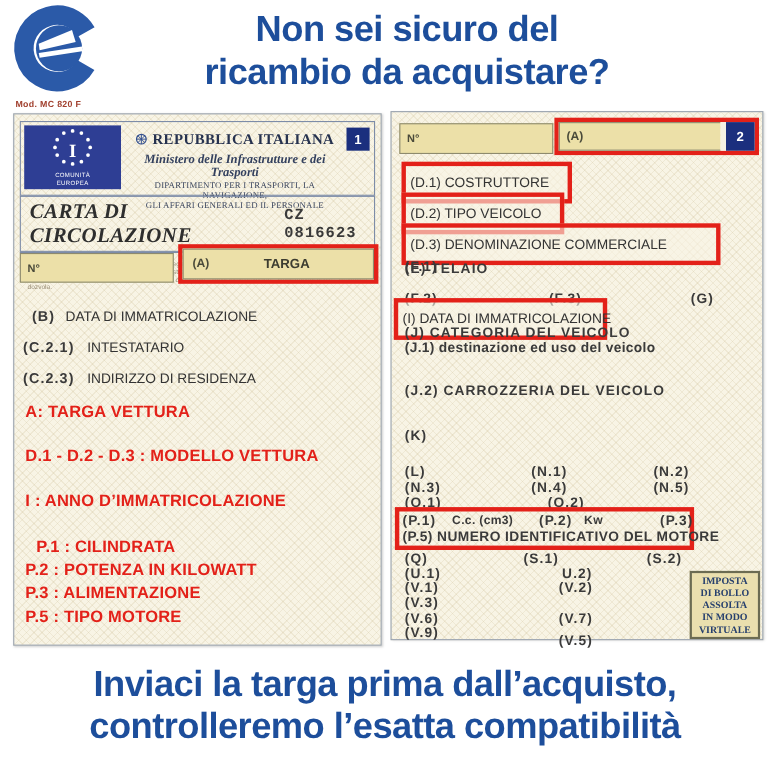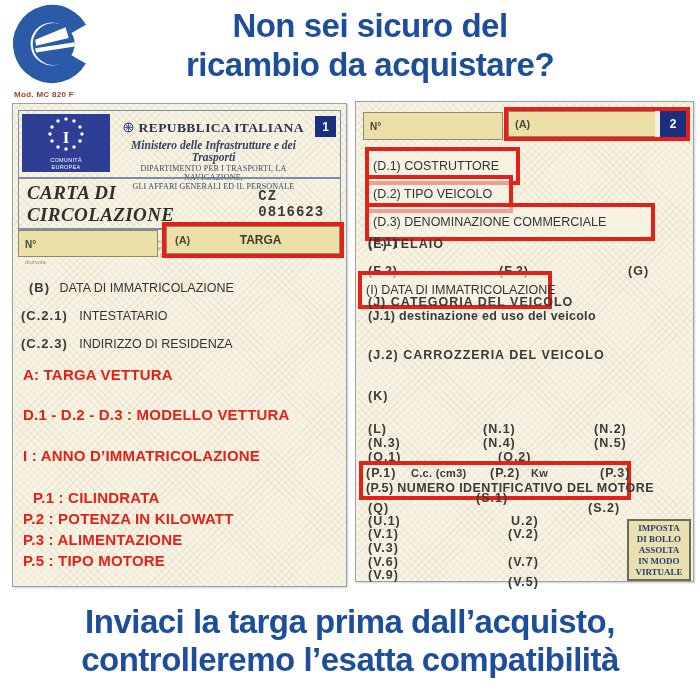--- a/index.html
+++ b/index.html
@@ -187,21 +187,21 @@
       <span class="rcell" style="left:3px;top:1px;">(P.1)</span>
       <span class="rcell" style="left:48px;top:2px;font-size:11px;letter-spacing:.3px;">C.c. (cm3)</span>
       <span class="rcell" style="left:127px;top:1px;">(P.2)</span>
       <span class="rcell" style="left:168px;top:2px;font-size:11px;letter-spacing:.3px;">Kw</span>
       <span class="rcell" style="left:237px;top:1px;">(P.3)</span>
       <span class="rcell" style="left:3px;top:16px;letter-spacing:.4px;">(P.5) NUMERO IDENTIFICATIVO DEL MOTORE</span>
     </div>
   </div>
 
   <div class="rcell" style="left:12px;top:399px;">(Q)</div>
-  <div class="rcell" style="left:120px;top:389px;">(S.1)</div>
+  <div class="rcell" style="left:120px;top:399px;">(S.1)</div>
   <div class="rcell" style="left:232px;top:399px;">(S.2)</div>
   <div class="rcell" style="left:12px;top:412px;">(U.1)</div>
   <div class="rcell" style="left:155px;top:412px;">U.2)</div>
   <div class="rcell" style="left:12px;top:425px;">(V.1)</div>
   <div class="rcell" style="left:152px;top:425px;">(V.2)</div>
   <div class="rcell" style="left:12px;top:439px;">(V.3)</div>
   <div class="rcell" style="left:152px;top:439px;margin-top:34px;">(V.5)</div>
   <div class="rcell" style="left:12px;top:453px;">(V.6)</div>
   <div class="rcell" style="left:152px;top:453px;">(V.7)</div>
   <div class="rcell" style="left:12px;top:466px;">(V.9)</div>

